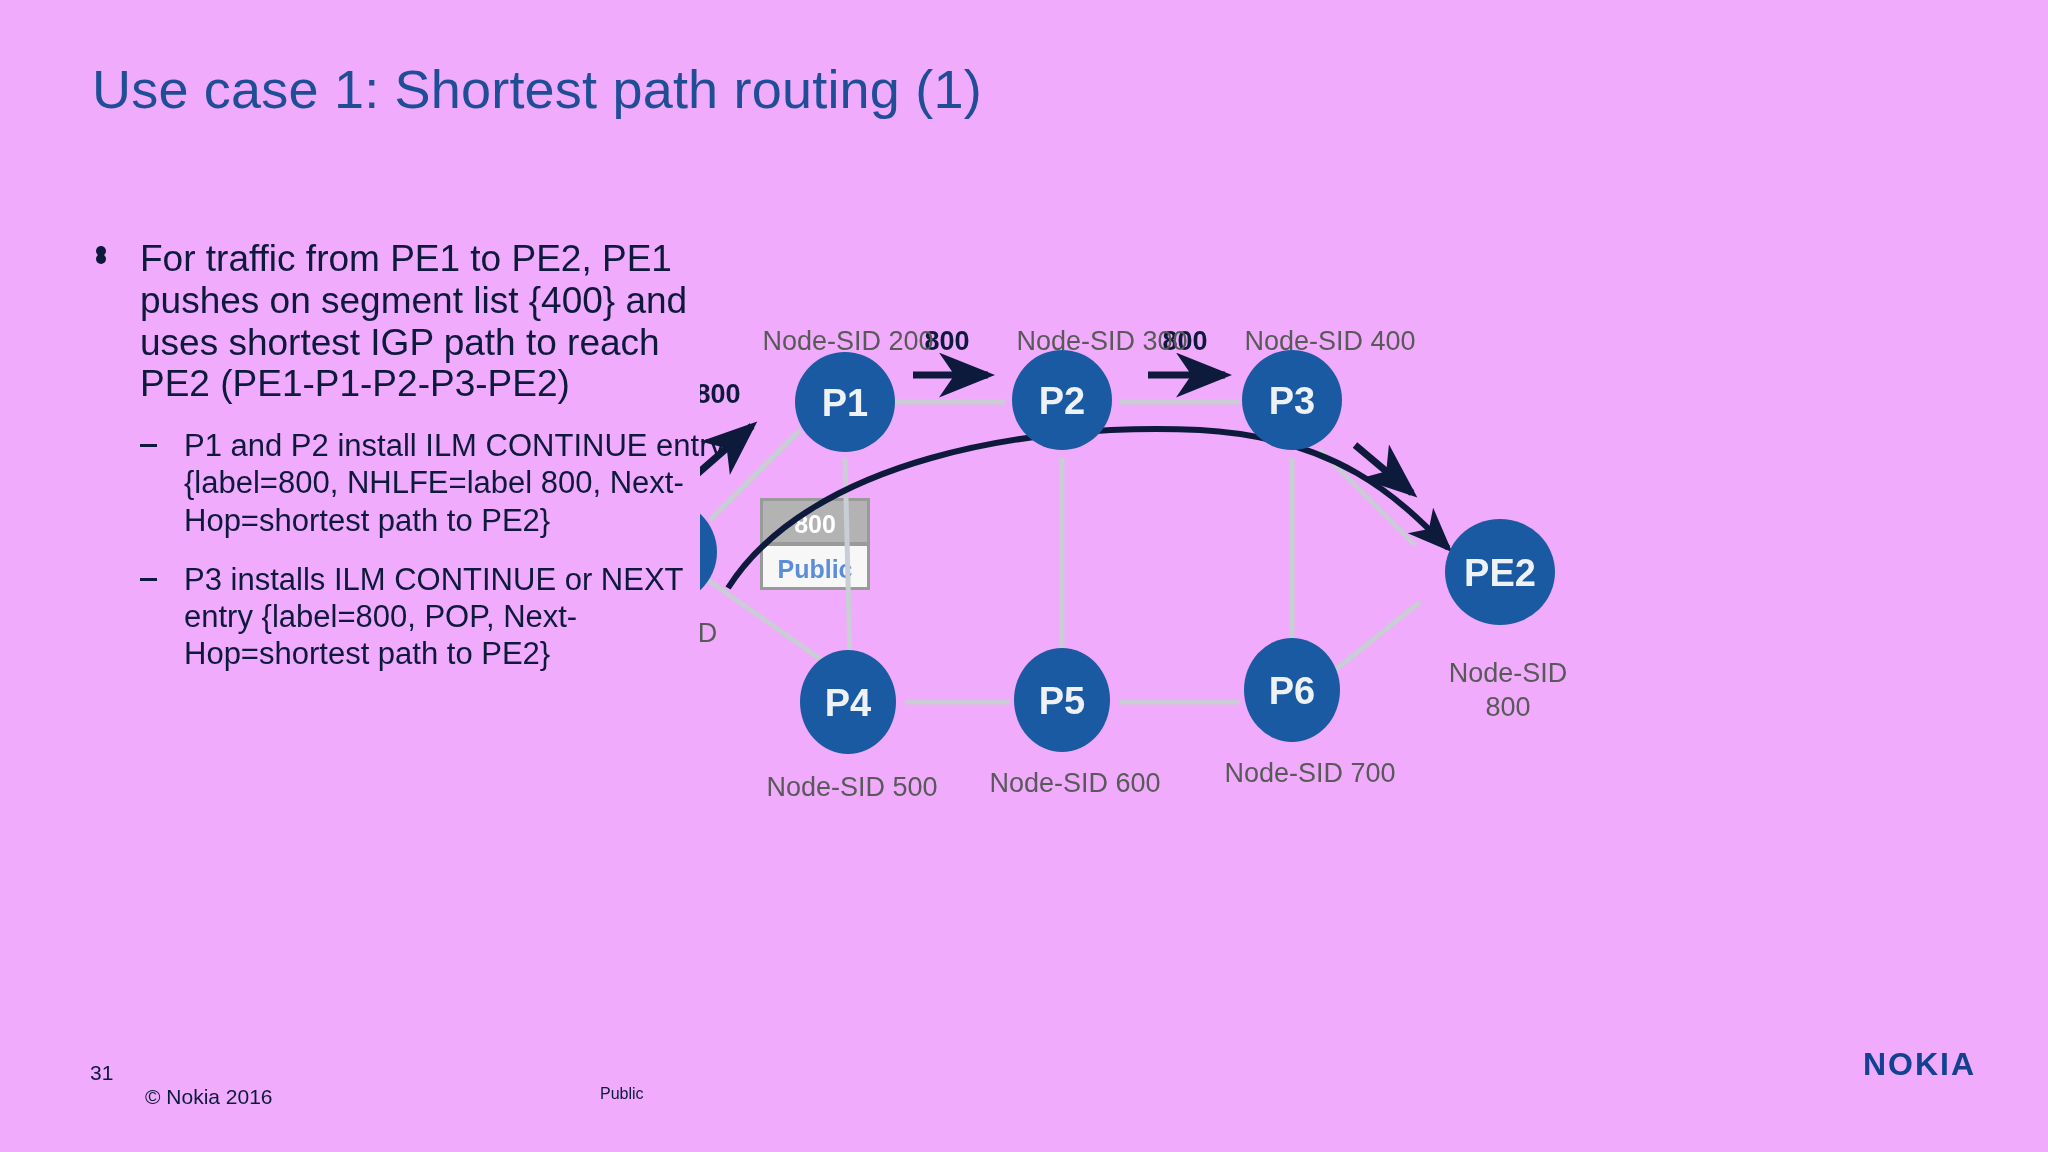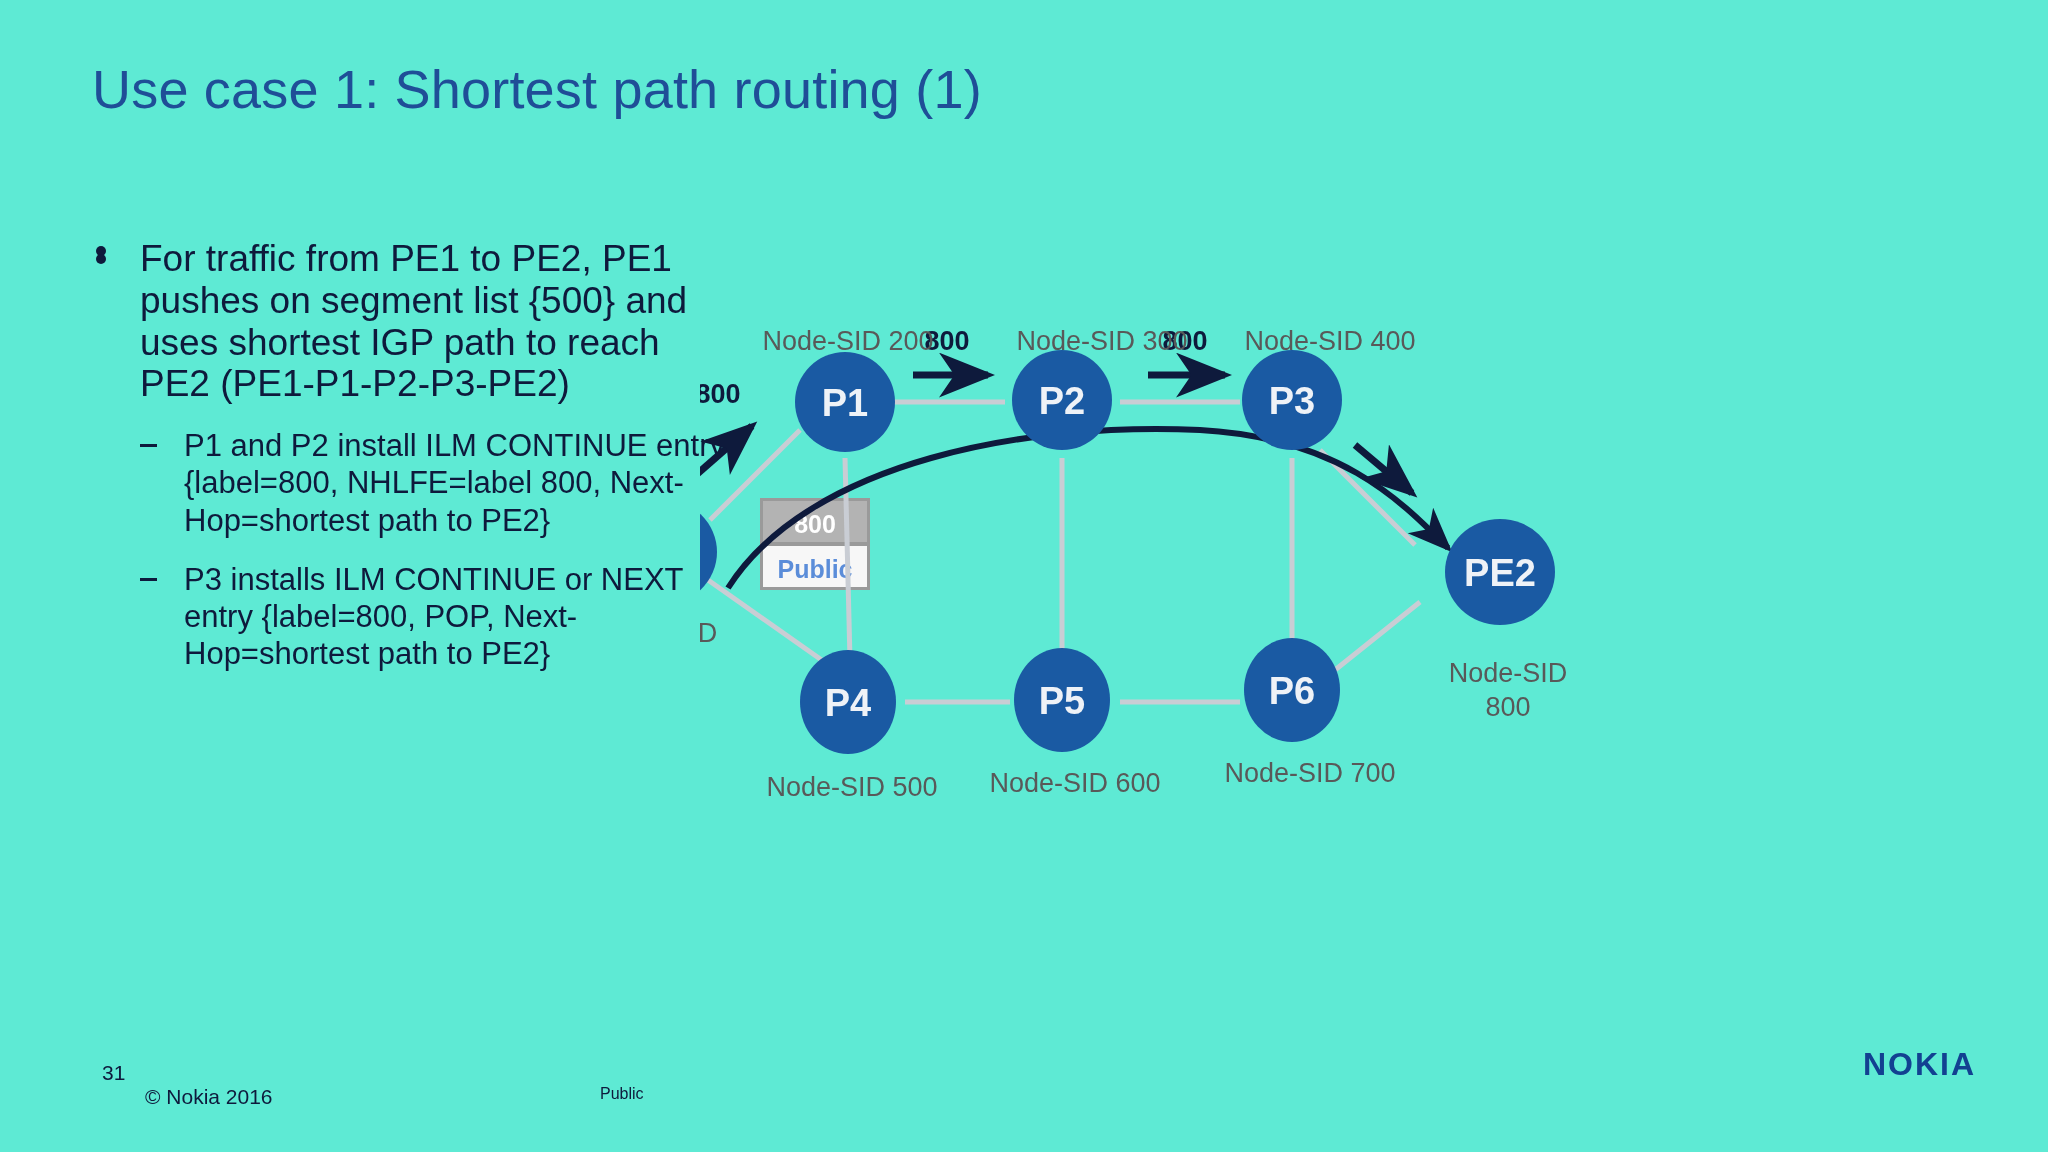--- a/index.html
+++ b/index.html
@@ -2,21 +2,21 @@
 <html><head>
 <meta charset="utf-8">
 <style>
   * { box-sizing: border-box; margin: 0; padding: 0; }
   html, body {
     width: 2048px; height: 1152px;
     background: #ffffff;
     font-family: "Liberation Sans", sans-serif;
     overflow: hidden;
   }
-  .slide { position: relative; width: 2048px; height: 1152px; background: #5eead4; text-decoration: underline; }
+  .slide { position: relative; width: 2048px; height: 1152px; background: #f0abfc; text-decoration: underline; }
 
   
   .slide-title {
     position: absolute; left: 92px; top: 58px;
     font-size: 54px; font-weight: 400; color: #1f4e97;
     letter-spacing: 0.2px; white-space: nowrap;
   }
 
   
   .body-col { position: absolute; left: 88px; top: 230px; width: 640px; }
@@ -47,21 +47,21 @@
   .stack { position: absolute; left: 760px; top: 498px; width: 110px; }
   .stack-row {
     height: 46px; line-height: 46px; text-align: center;
     font-size: 25px; font-weight: bold;
     border: 3px solid #9a9a9a;
   }
   .stack-top { background: #b3b3b3; color: #ffffff; border-bottom-width: 2px; }
   .stack-bot { background: #f7f7f7; color: #5b8dd9; border-top-width: 2px; }
 
   
-  .footer-num  { position: absolute; left: 90px;  top: 1061px; font-size: 21px; color: #0e1a3c; margin-left: 12px; }
+  .footer-num  { position: absolute; left: 90px;  top: 1061px; font-size: 21px; color: #0e1a3c; }
   .footer-copy { position: absolute; left: 145px; top: 1085px; font-size: 21px; color: #0e1a3c; text-align: center; }
   .footer-pub  { position: absolute; left: 600px; top: 1085px; font-size: 16px; color: #0e1a3c; }
   .nokia-logo {
     position: absolute; right: 72px; top: 1046px;
     font-size: 32px; font-weight: bold; letter-spacing: 2px;
     color: #124191; font-family: "Liberation Sans", sans-serif;
   }
 
   
   text { font-family: "Liberation Sans", sans-serif; }
@@ -76,21 +76,21 @@
 <div class="slide">
 
   <div class="slide-title">Use case 1: Shortest path routing (1)</div>
 
   <div class="body-col">
     <div class="bullet-l1">
       <span class="dot"></span>
     </div>
     <div class="bullet-l1">
       <span class="dot"></span>
-      <span>For traffic from PE1 to PE2, PE1 pushes on segment list {500} and uses shortest IGP path to reach PE2 (PE1-P1-P2-P3-PE2)</span>
+      <span>For traffic from PE1 to PE2, PE1 pushes on segment list {400} and uses shortest IGP path to reach PE2 (PE1-P1-P2-P3-PE2)</span>
     </div>
     <div class="bullet-l2">
       <span class="dash"></span>
       <span>P1 and P2 install ILM CONTINUE entry {label=800, NHLFE=label 800, Next-Hop=shortest path to PE2}</span>
     </div>
     <div class="bullet-l2">
       <span class="dash"></span>
       <span>P3 installs ILM CONTINUE or NEXT entry {label=800, POP, Next-Hop=shortest path to PE2}</span>
     </div>
   </div>

